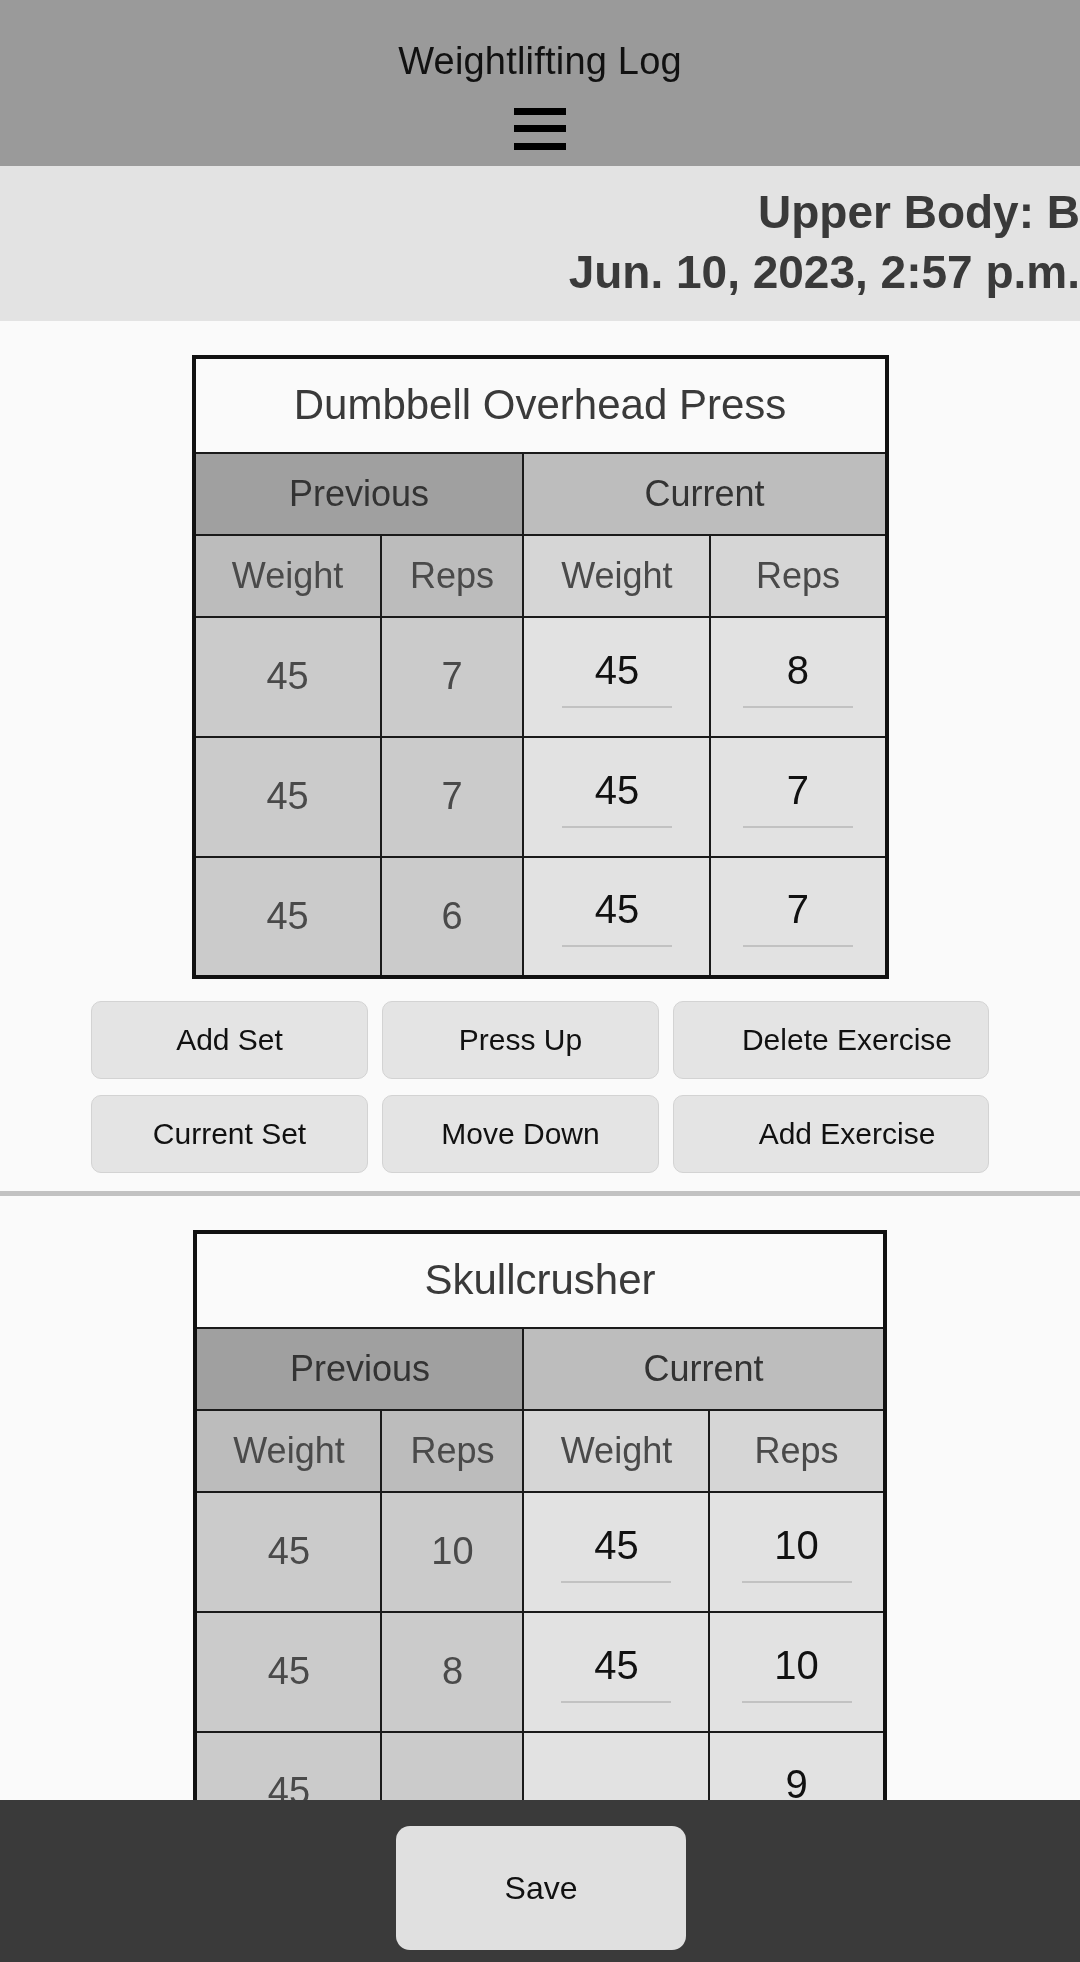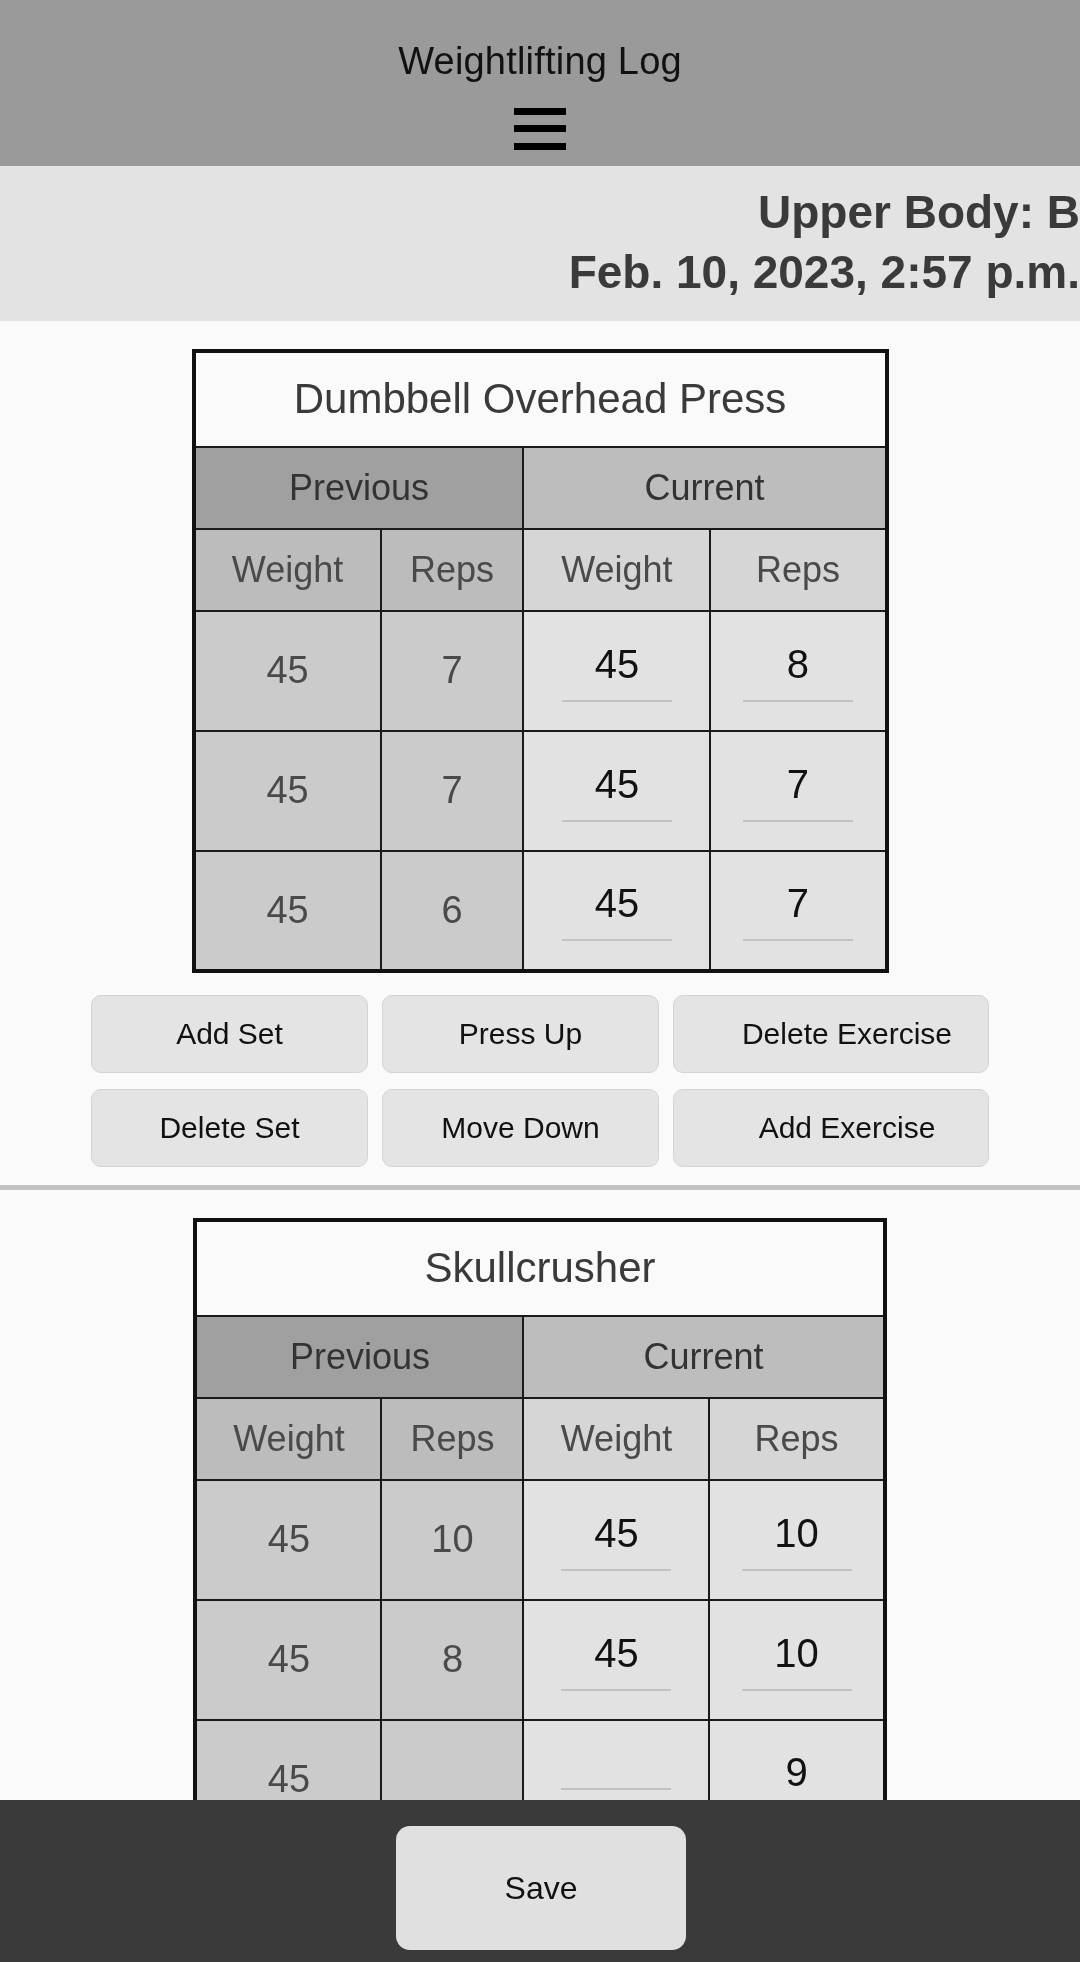--- a/index.html
+++ b/index.html
@@ -71,21 +71,21 @@
     color: #3a3a3a;
     line-height: 1.32;
   }
 
   
   .exercise-block {
     padding-top: 28px;
   }
   .exercise-table {
     width: 697px;
-    margin: 0 auto;
+    margin: 6px auto;
     border-collapse: collapse;
     border: 4px solid #111;
     background: #fafafa;
     table-layout: fixed;
   }
   .exercise-table td, .exercise-table th {
     border: 2px solid #1a1a1a;
     text-align: center;
     font-weight: normal;
   }
@@ -244,21 +244,21 @@
       <div class="hamburger">
         <span></span>
         <span></span>
         <span></span>
       </div>
     </div>
   </div>
 
   <div class="workout-header">
     <div class="workout-name">Upper Body: B</div>
-    <div class="workout-date">Feb. 10, 2023, 2:57 p.m.</div>
+    <div class="workout-date">Jun. 10, 2023, 2:57 p.m.</div>
   </div>
 
   <div class="exercise-block">
     <table class="exercise-table">
       <colgroup>
         <col class="c-pw">
           <col class="c-pr">
           <col class="c-cw">
           <col class="c-cr">
       </colgroup>
@@ -330,21 +330,21 @@
       </tbody>
     </table>
 
     <div class="actions">
       <div class="action-row">
         <div class="btn w1">Add Set</div>
         <div class="btn w2">Press Up</div>
         <div class="btn w3">Delete Exercise</div>
       </div>
       <div class="action-row">
-        <div class="btn w1">Delete Set</div>
+        <div class="btn w1">Current Set</div>
         <div class="btn w2">Move Down</div>
         <div class="btn w3">Add Exercise</div>
       </div>
     </div>
     <div class="section-divider"></div>
   </div>
 
   <div class="exercise-block">
     <table class="exercise-table second">
       <colgroup>

